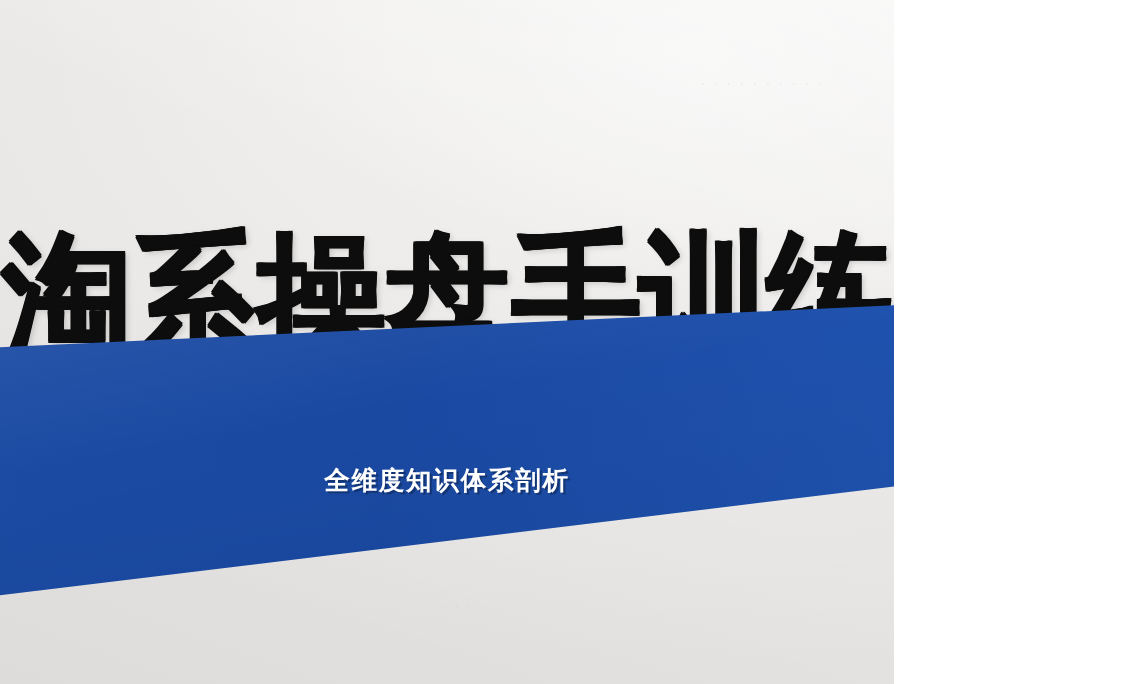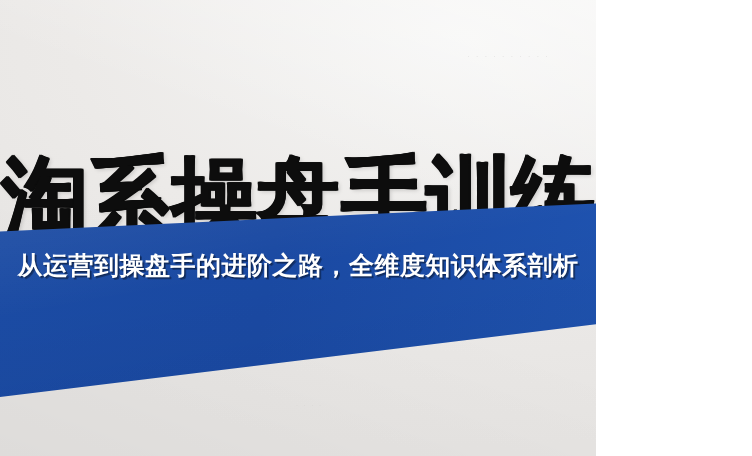--- a/index.html
+++ b/index.html
@@ -114,18 +114,18 @@
   <div class="bg-texture"></div>
 
   <div class="watermark top-right">· · · · · · · · · ·</div>
 
   <h1 class="headline">淘系操盘手训练营</h1>
 
   <div class="band">
     <div class="band-sheen"></div>
   </div>
 
-  <div class="band-text subtitle-primary">从运营到操盘手的进阶之路，全维度知识体系剖析</div>
 
+  <div class="band-text subtitle-secondary">全维度知识体系剖析</div>
 
   <div class="watermark bottom-mid">· · · ·</div>
 
 </div>
 
 </body></html>

